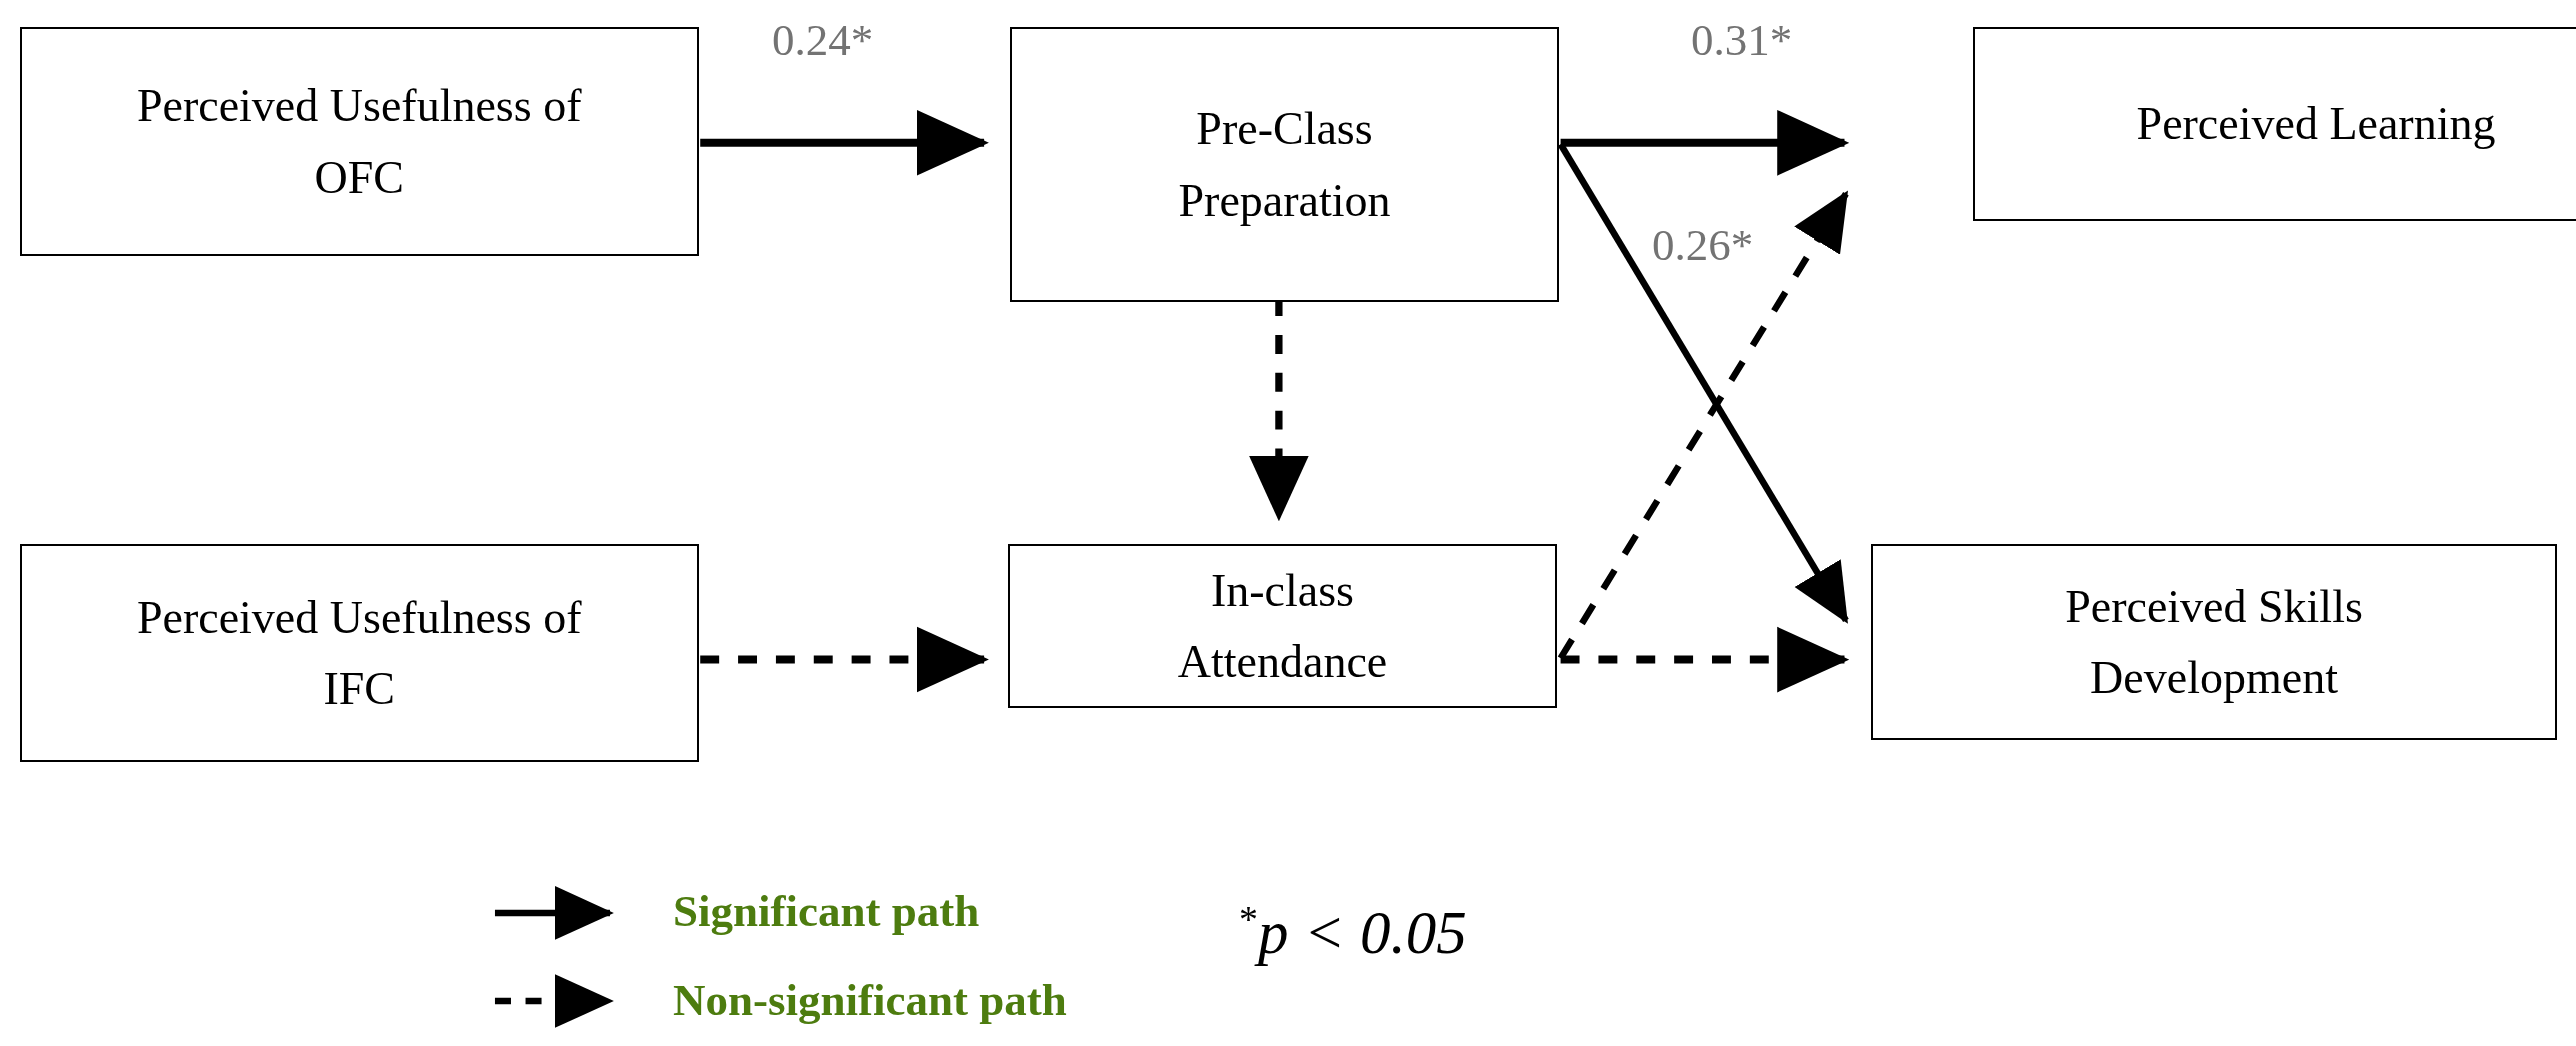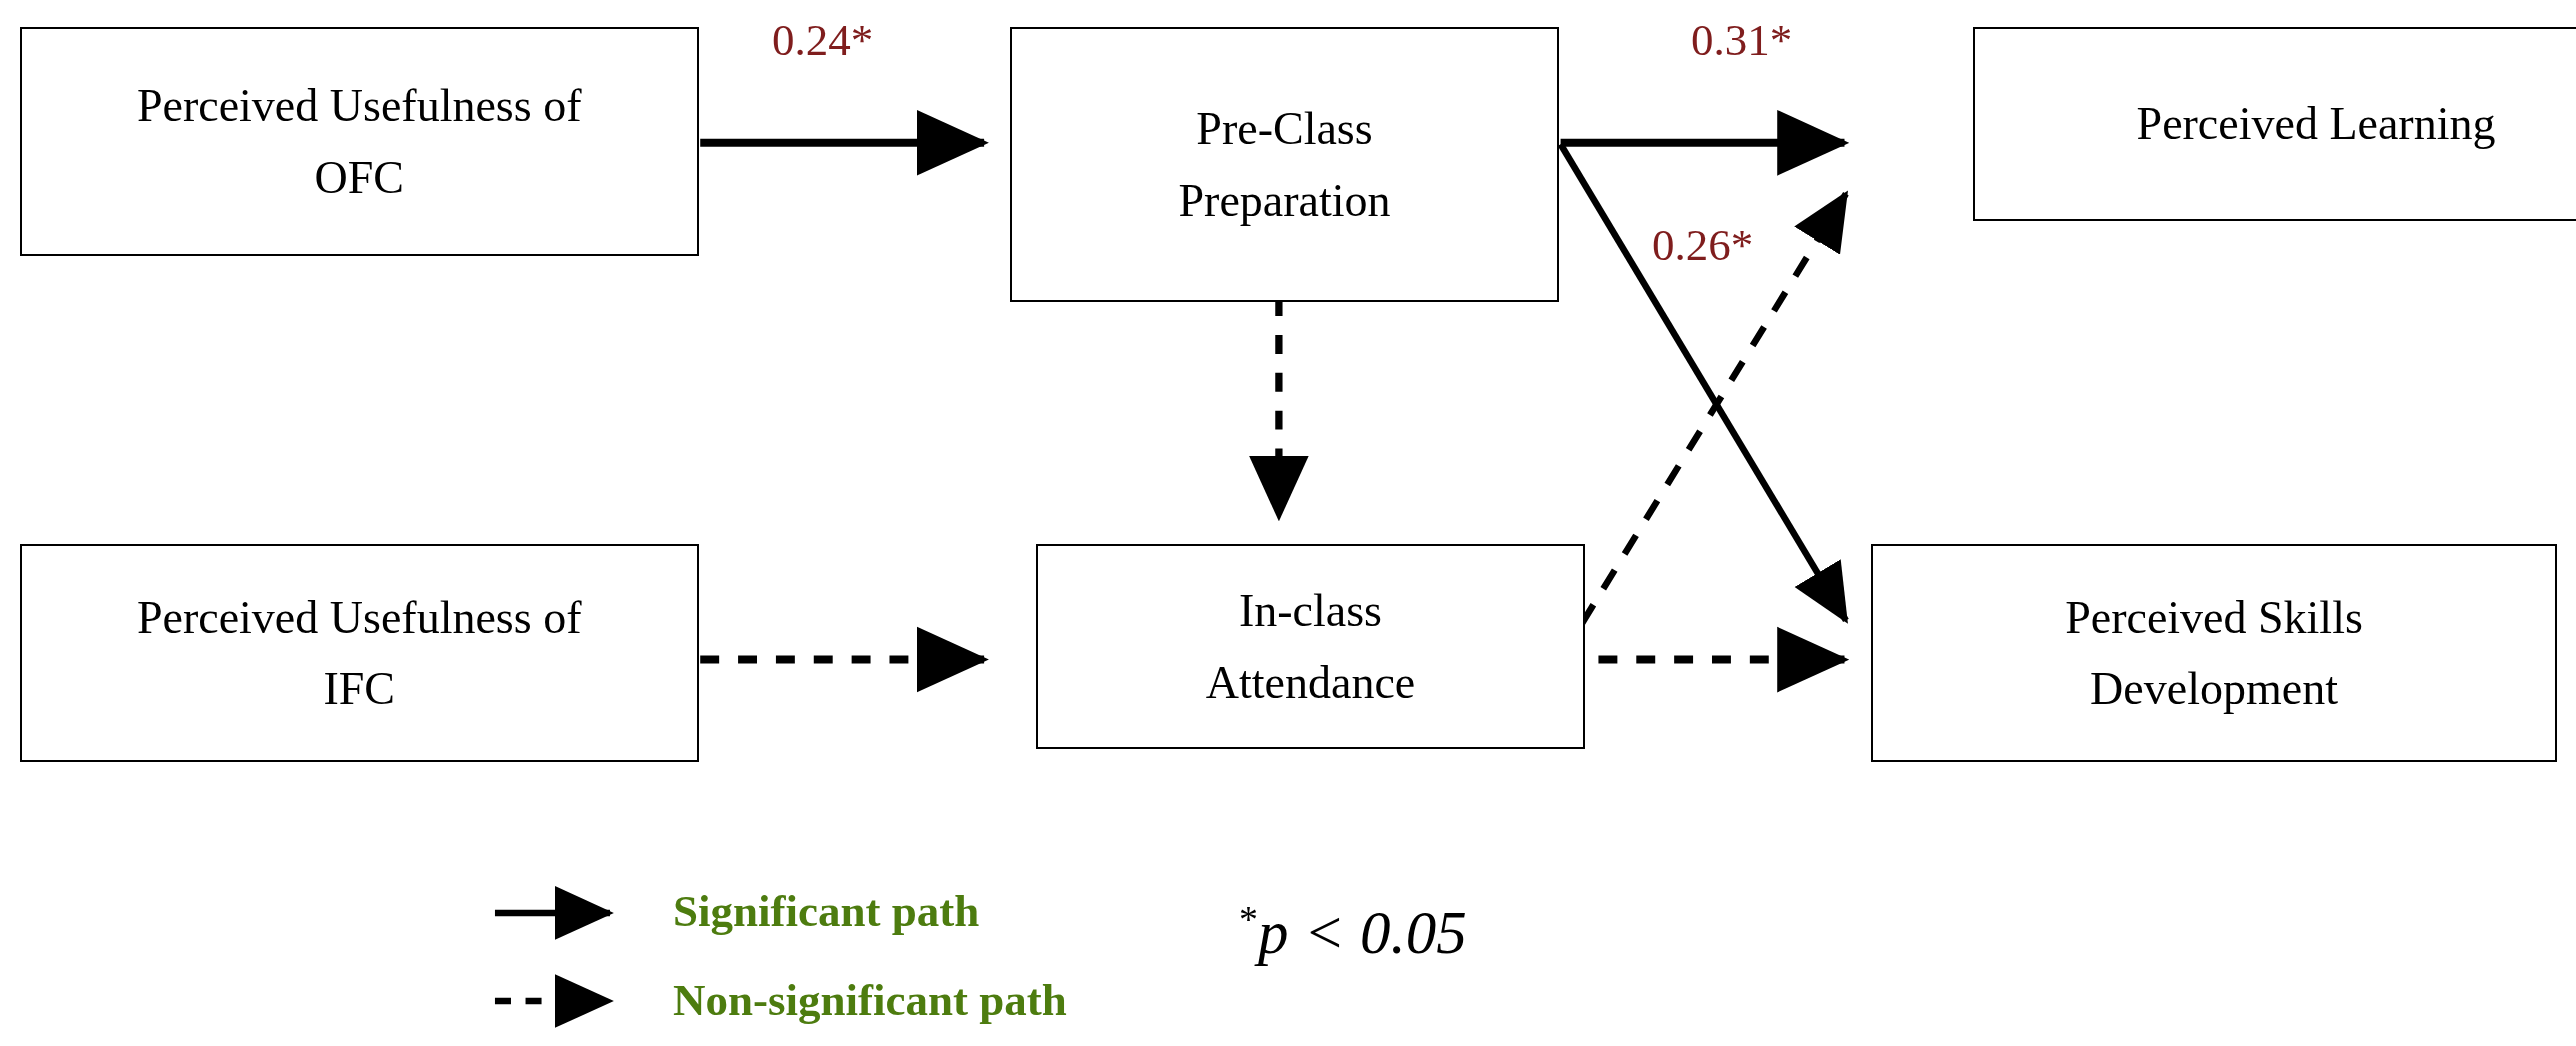--- a/index.html
+++ b/index.html
@@ -7,21 +7,21 @@
   body{font-family:"Liberation Serif","DejaVu Serif",serif;color:#000;}
   #stage{position:relative;width:2576px;height:1047px;background:#fff;overflow:hidden;}
   .node-box{
     position:absolute;box-sizing:border-box;
     border:2.9px solid #000;background:#fff;
     display:flex;flex-direction:column;align-items:center;justify-content:center;
     text-align:center;line-height:1.55;color:#000;
   }
   .node-line{display:block;white-space:nowrap;}
   .coef{
-    position:absolute;white-space:nowrap;color:#7f1d1d;line-height:1;
+    position:absolute;white-space:nowrap;color:#737373;line-height:1;
   }
   svg.edges{position:absolute;left:0;top:0;width:2576px;height:1047px;overflow:visible;pointer-events:none;}
   .legend-label{position:absolute;white-space:nowrap;color:#4d7c0f;line-height:1;font-weight:bold;}
   .legend-note{position:absolute;white-space:nowrap;color:#000;line-height:1;font-style:italic;}
   .legend-note .star{font-style:normal;vertical-align:0.55em;font-size:0.62em;}
 </style>
 </head>
 <body>
 
 <div id="stage">
@@ -63,26 +63,26 @@
 
   <div class="node-box" style="left:1973px;top:27px;width:686px;height:194px;font-size:46px;">
     <span class="node-line">Perceived Learning</span>
   </div>
 
   <div class="node-box" style="left:19.7px;top:544px;width:679px;height:218px;font-size:46px;">
     <span class="node-line">Perceived Usefulness of</span>
     <span class="node-line">IFC</span>
   </div>
 
-  <div class="node-box" style="left:1036px;top:544px;width:549px;height:205px;font-size:46px;">
+  <div class="node-box" style="left:1008px;top:544px;width:549px;height:164px;font-size:46px;">
     <span class="node-line">In-class</span>
     <span class="node-line">Attendance</span>
   </div>
 
-  <div class="node-box" style="left:1871px;top:544px;width:686px;height:218px;font-size:46px;">
+  <div class="node-box" style="left:1871px;top:544px;width:686px;height:196px;font-size:46px;">
     <span class="node-line">Perceived Skills</span>
     <span class="node-line">Development</span>
   </div>
 
   <div class="coef" style="left:772px;top:17.5px;font-size:45px;">0.24*</div>
 
   <div class="coef" style="left:1643px;top:17.5px;font-size:45px;margin-left:48px;">0.31*</div>
 
   <div class="coef" style="left:1652px;top:223px;font-size:45px;">0.26*</div>
 

